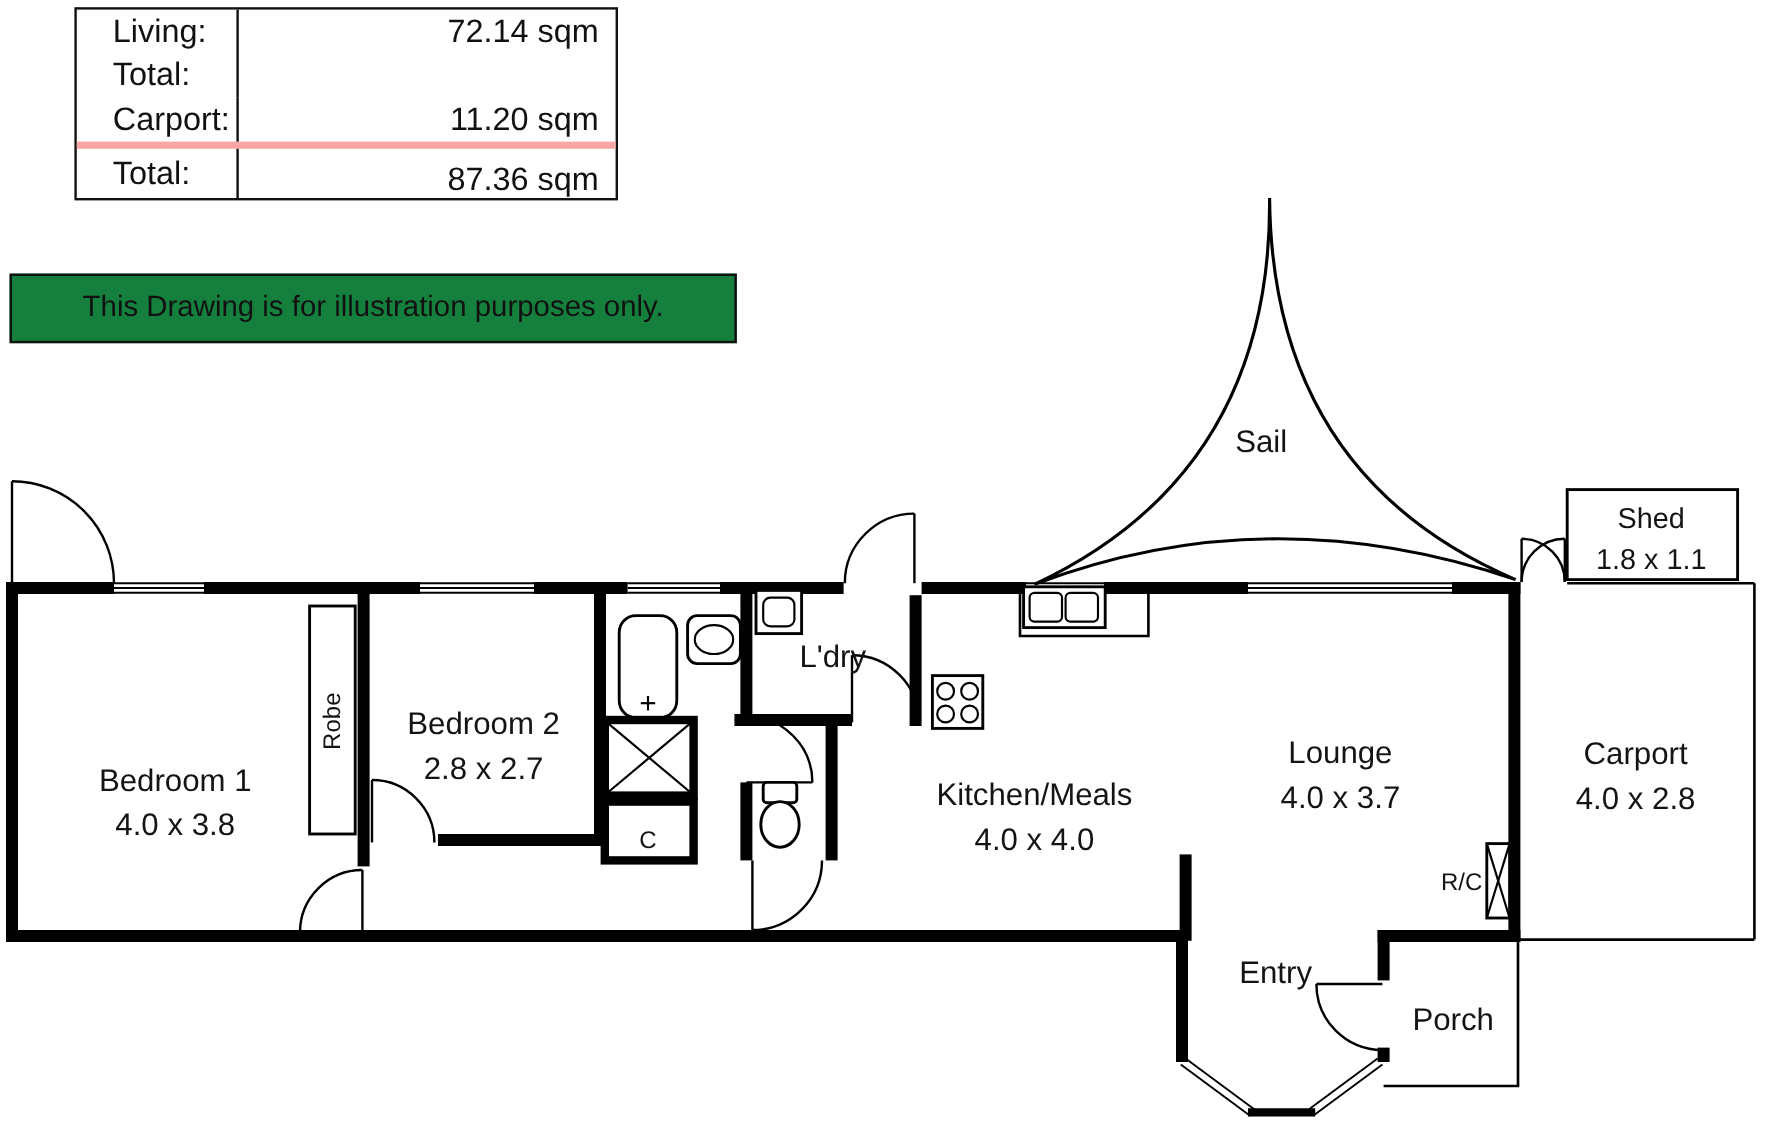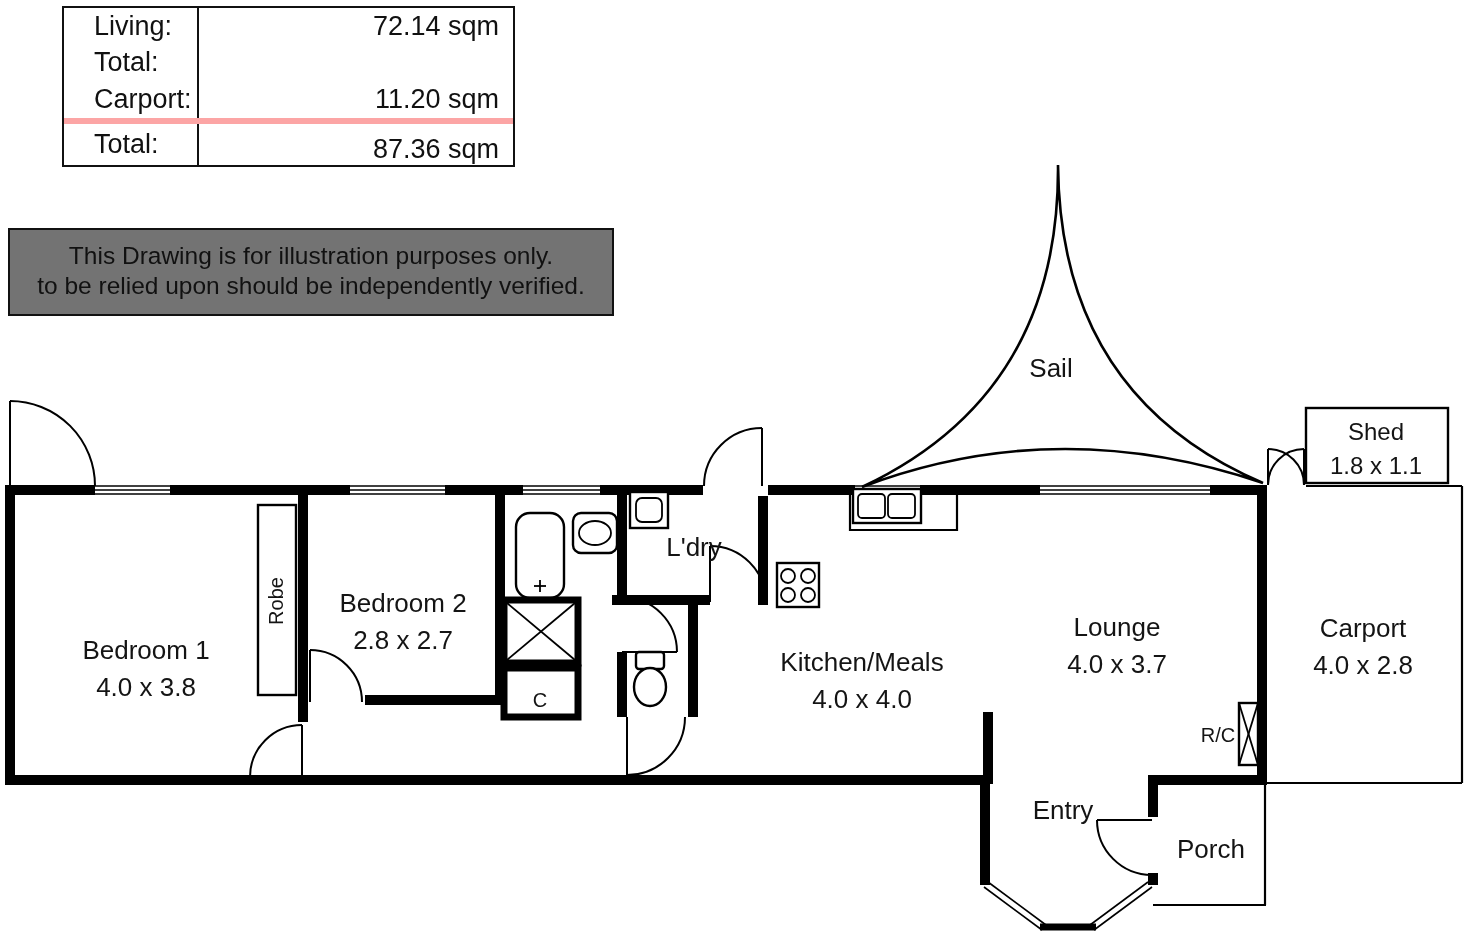--- a/index.html
+++ b/index.html
@@ -12,21 +12,21 @@
               font-size:27px;background:#fff;box-sizing:border-box;}
   .at-row{display:flex;height:36.6px;align-items:center;}
   .at-row.total{border-top:6px solid #fca5a5;height:41px;align-items:flex-end;}
   .at-label{width:135px;height:100%;border-right:2px solid #111;padding-left:30px;
             display:flex;align-items:center;box-sizing:border-box;}
   .at-value{flex:1;text-align:right;padding-right:14px;}
 
   
   .disclaimer{position:absolute;left:8px;top:228px;width:606px;border:2px solid #111;
               text-align:center;font-size:24.5px;line-height:30px;padding:11px 4px 13px;
-              box-sizing:border-box;background:#737373;}
+              box-sizing:border-box;background:#15803d;}
 
   
   .wall{fill:#000;stroke:none;}
   .gap{fill:#fff;stroke:none;}
   .winline{stroke:#000;stroke-width:1.6;}
   .thin{stroke:#000;stroke-width:2.2;fill:none;}
   .thick-line{stroke:#000;stroke-width:7;}
   .fixture{fill:#fff;stroke:#000;stroke-width:2.4;}
   .fixline{stroke:#000;stroke-width:1.8;fill:none;}
   .box-thick{fill:#fff;stroke:#000;stroke-width:7;}
@@ -264,16 +264,15 @@
       <div class="at-value">11.20 sqm</div>
     </div>
     <div class="at-row total">
       <div class="at-label">Total:</div>
       <div class="at-value">87.36 sqm</div>
     </div>
   </div>
 
   <div class="disclaimer">
     <div>This Drawing is for illustration purposes only.</div>
-    <div>to be relied upon should be independently verified.</div>
   </div>
 
 </div>
 
 </body></html>

